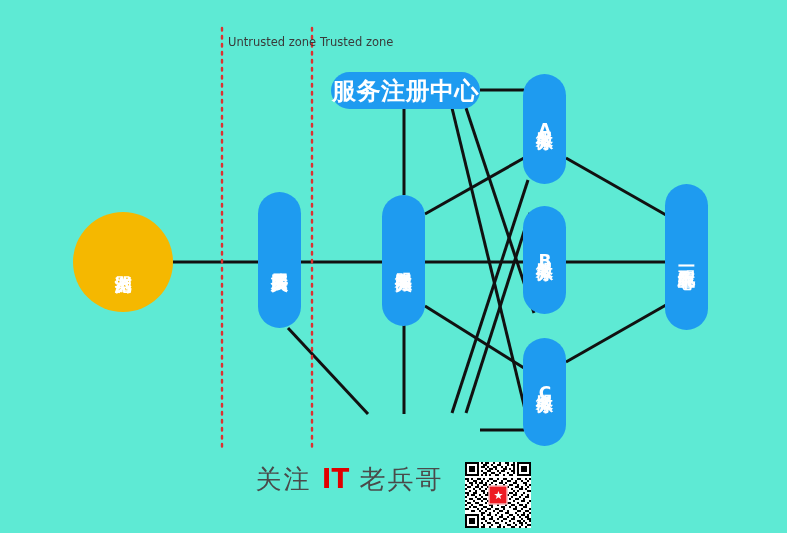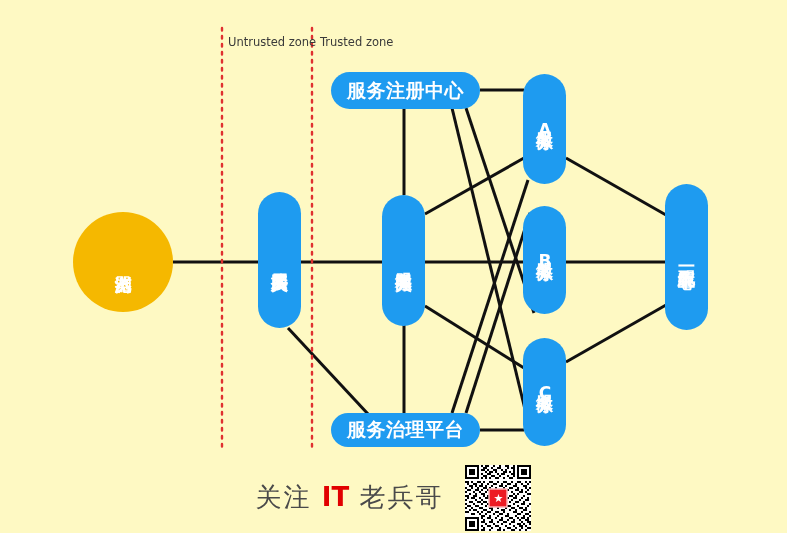--- a/index.html
+++ b/index.html
@@ -1,28 +1,28 @@
 <!DOCTYPE html>
 <html><head>
 <meta charset="utf-8">
 <style>
   html,body{margin:0;padding:0;background:#ffffff;}
   body{width:787px;height:533px;font-family:"DejaVu Sans","Liberation Sans",sans-serif;overflow:hidden;}
-  #stage{position:relative;width:787px;height:533px;background:#fef9c3;}
+  #stage{position:relative;width:787px;height:533px;background:#5eead4;}
   svg.layer{position:absolute;left:0;top:0;width:787px;height:533px;}
   .node{position:absolute;box-sizing:border-box;display:flex;align-items:center;justify-content:center;
         color:#ffffff;font-weight:bold;letter-spacing:0.5px;}
   .node.blue{background:#1E9BF0;border-radius:22px;}
   .node.vert{writing-mode:vertical-rl;text-orientation:upright;line-height:1.22;font-size:17px;}
-  .node.horiz{font-size:19px;border-radius:20px;font-family:Liberation Mono, monospace;}
+  .node.horiz{font-size:24px;border-radius:20px;font-family:Liberation Mono, monospace;}
   .circle{position:absolute;border-radius:50%;background:#F5B800;display:flex;align-items:center;
           justify-content:center;color:#fff;font-weight:bold;font-size:17px;
           writing-mode:vertical-rl;text-orientation:upright;line-height:1.25;}
   .zone-label{position:absolute;font-size:11.5px;color:#3a3a3a;font-weight:normal;white-space:nowrap;}
-  .footer{position:absolute;left:0;top:462px;width:787px;height:71px;display:flex;align-items:center;
+  .footer{position:absolute;left:0;top:462px;width:787px;height:71px;display:flex;align-items:flex-start;
           justify-content:center;gap:22px;}
   .f-text{font-size:26px;color:#4a4a4a;letter-spacing:2px;white-space:nowrap;font-weight:normal;}
   .f-text .hl{color:#E10000;font-weight:bold;letter-spacing:0px;}
   .qr{width:66px;height:66px;position:relative;background:#fff;}
   .qr-star{position:absolute;left:50%;top:50%;transform:translate(-50%,-50%);
            width:17px;height:17px;background:#ED1C24;display:flex;align-items:center;
            justify-content:center;color:#fff;font-size:11px;line-height:1;border:1px solid #fff;}
 </style>
 </head>
 <body>
@@ -76,21 +76,20 @@
   <div class="zone-label" style="left:320px;top:35px;text-align:center;">Trusted zone</div>
 
   <div class="circle" style="left:73px;top:212px;width:100px;height:100px;">浏览器</div>
 
   <div class="node blue vert" style="left:258px;top:192px;width:43px;height:136px;">接入层网关</div>
 
   <div class="node blue horiz" style="left:331px;top:72px;width:149px;height:37px;">服务注册中心</div>
 
   <div class="node blue vert" style="left:382px;top:195px;width:43px;height:131px;">微服务网关</div>
 
-  <div class="node blue horiz" style="left:331px;top:413px;width:149px;height:34px;">服务治理平台</div>
 
   <div class="node blue vert" style="left:523px;top:74px;width:43px;height:110px;">微服务A</div>
 
   <div class="node blue vert" style="left:523px;top:206px;width:43px;height:108px;">微服务B</div>
 
   <div class="node blue vert" style="left:523px;top:338px;width:43px;height:108px;">微服务C</div>
 
   <div class="node blue vert" style="left:665px;top:184px;width:43px;height:146px;">统一配置中心</div>
 
   <div class="footer">

